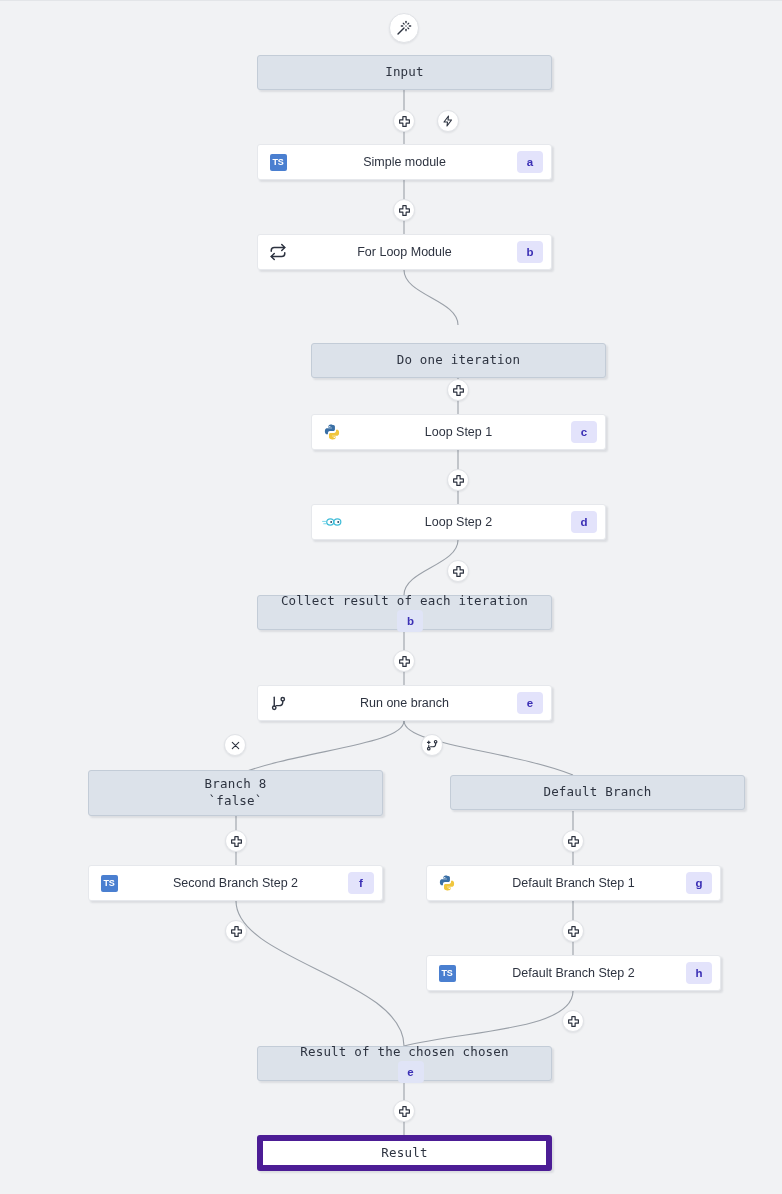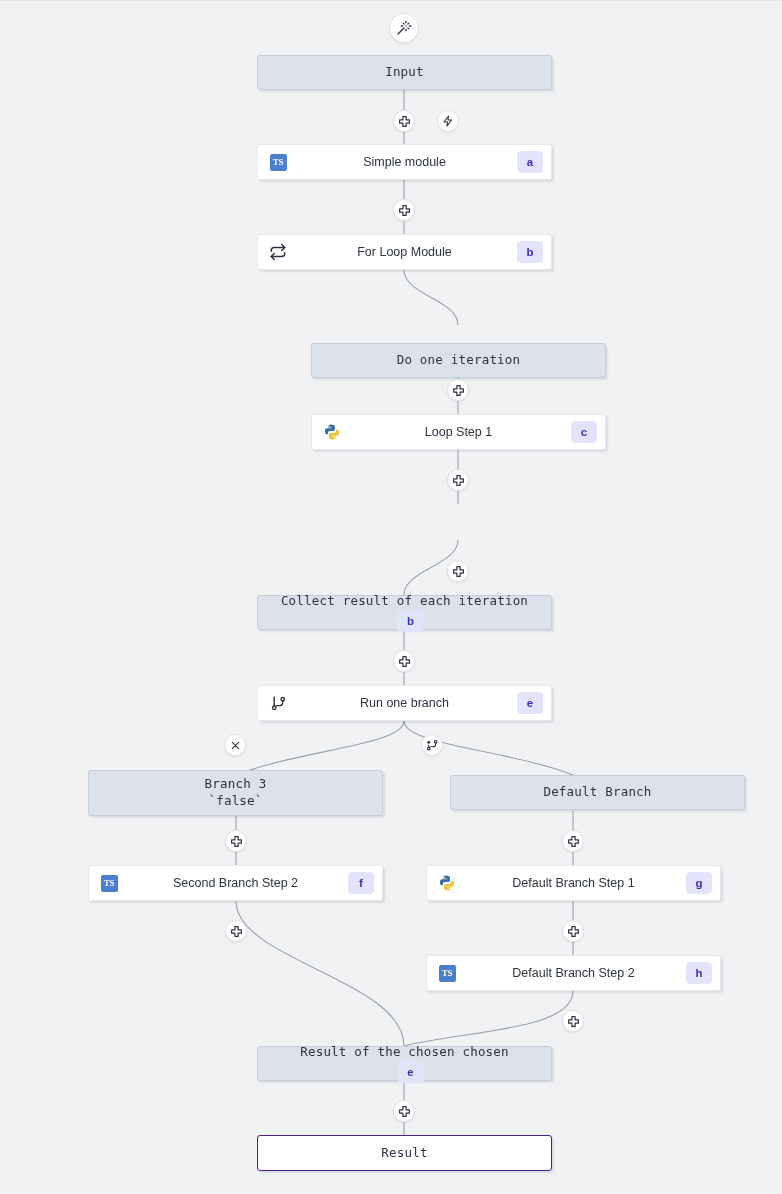--- a/index.html
+++ b/index.html
@@ -37,21 +37,21 @@
     border: 1px solid #c3ccd7;
     justify-content: center;
   }
   .node.module {
     background: #ffffff;
     border: 1px solid #e6e8ec;
     justify-content: center;
   }
   .node.plain {
     background: #ffffff;
-    border: 1px solid #4c1d95;
+    border: 6px solid #4c1d95;
     justify-content: center;
   }
   .node .lbl-mono {
     font-family: "DejaVu Sans Mono", monospace;
     font-size: 12.5px;
     color: #2d3340;
     letter-spacing: 0.2px;
     text-align: center;
     line-height: 1.35;
     white-space: pre-line;
@@ -96,21 +96,21 @@
     box-shadow: 0 1px 2px rgba(30,40,60,0.09);
   }
   .handle.big { width: 30px; height: 30px; }
   .handle svg { display: block; }
 
   
   .ts-sq {
     width: 17px; height: 17px; border-radius: 2px;
     background: #4a7fd0;
     display:flex; align-items:center; justify-content:center;
-    font-family:Liberation Serif, serif;
+    font-family:Liberation Sans, sans-serif;
     font-size: 9px; font-weight: bold; color:#ffffff;
     letter-spacing:-0.3px;
   }
 </style>
 </head>
 <body>
 
 <div id="canvas">
 
   <div id="topline"></div>
@@ -211,20 +211,33 @@
     <span class="lbl-sans">Loop Step 1</span>
     <span class="badge">c</span>
   </div>
 
   <div class="handle" style="left:447px; top:469px;">
     <svg width="13" height="13" viewBox="0 0 24 24" fill="none" stroke="#2d3340" stroke-width="2.2" stroke-linejoin="round">
       <path d="M9 3h6v6h6v6h-6v6H9v-6H3V9h6z"></path>
     </svg>
   </div>
 
+  <div class="node module" style="left:311px; top:504px; width:295px; height:36px;">
+    <span class="langicon">
+      <svg width="22" height="14" viewBox="0 0 34 18">
+        <path d="M1 8h5M3 12h4" stroke="#6fd3e8" stroke-width="1.6" stroke-linecap="round"></path>
+        <ellipse cx="14" cy="9" rx="6" ry="5.2" fill="none" stroke="#3fbcd8" stroke-width="2.1"></ellipse>
+        <ellipse cx="26" cy="9" rx="6" ry="5.2" fill="none" stroke="#3fbcd8" stroke-width="2.1"></ellipse>
+        <circle cx="15.6" cy="9" r="1.6" fill="#27506b"></circle>
+        <circle cx="27.6" cy="9" r="1.6" fill="#27506b"></circle>
+      </svg>
+    </span>
+    <span class="lbl-sans">Loop Step 2</span>
+    <span class="badge">d</span>
+  </div>
 
   <div class="handle" style="left:447px; top:560px;">
     <svg width="13" height="13" viewBox="0 0 24 24" fill="none" stroke="#2d3340" stroke-width="2.2" stroke-linejoin="round">
       <path d="M9 3h6v6h6v6h-6v6H9v-6H3V9h6z"></path>
     </svg>
   </div>
 
   <div class="node virtual" style="left:257px; top:595px; width:295px; height:35px;">
     <div class="vrow">
       <span class="lbl-mono">Collect result of each iteration</span>
@@ -261,21 +274,21 @@
     <svg width="15" height="15" viewBox="0 0 24 24" fill="none" stroke="#2d3340" stroke-width="1.9" stroke-linecap="round" stroke-linejoin="round">
       <circle cx="6" cy="17" r="2"></circle>
         <circle cx="17" cy="6" r="2"></circle>
       <path d="M6 15V12"></path>
         <path d="M17 8v2a4 4 0 0 1-4 4H9"></path>
       <path d="M4 7h4M6 5v4"></path>
     </svg>
   </div>
 
   <div class="node virtual" style="left:88px; top:770px; width:295px; height:46px; flex-direction:column;">
-    <span class="lbl-mono">Branch 3
+    <span class="lbl-mono">Branch 8
 `false`</span>
   </div>
 
   <div class="node virtual" style="left:426px; top:775px; width:295px; height:35px;margin-left:24px;">
     <span class="lbl-mono">Default Branch</span>
   </div>
 
   <div class="handle" style="left:225px; top:830px;">
     <svg width="13" height="13" viewBox="0 0 24 24" fill="none" stroke="#2d3340" stroke-width="2.2" stroke-linejoin="round">
       <path d="M9 3h6v6h6v6h-6v6H9v-6H3V9h6z"></path>

